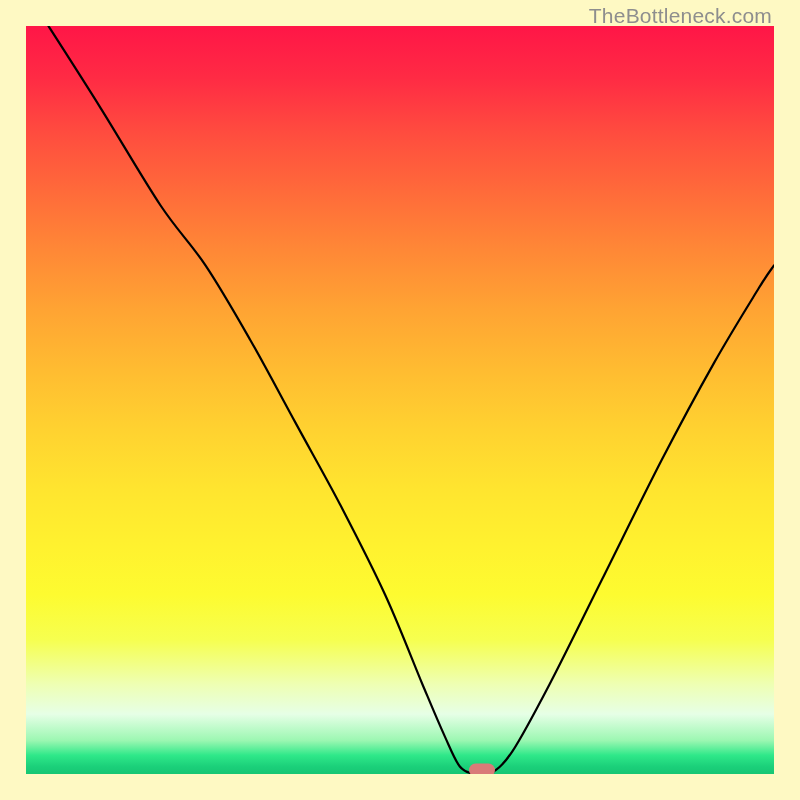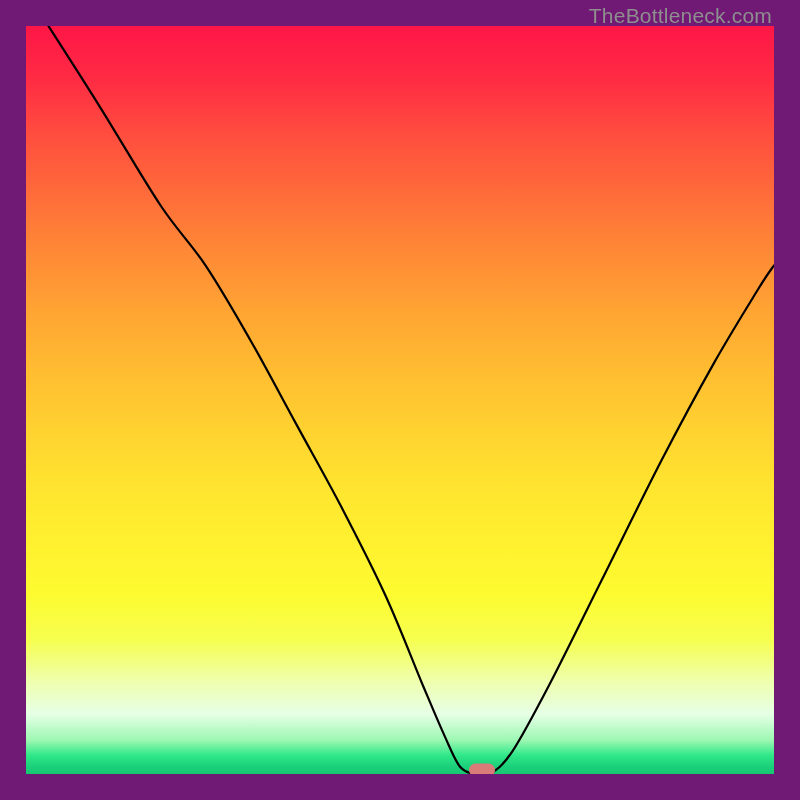--- a/index.html
+++ b/index.html
@@ -10,21 +10,21 @@
     background: #000;
     overflow: hidden;
     font-family: Arial, Helvetica, sans-serif;
   }
   .frame {
     position: absolute;
     top: 0;
     left: 0;
     width: 800px;
     height: 800px;
-    background: #701a75;
+    background: #fef9c3;
   }
   .plot-area {
     position: absolute;
     left: 26px;
     top: 26px;
     width: 748px;
     height: 748px;
     overflow: hidden;
   }
   .gradient {

